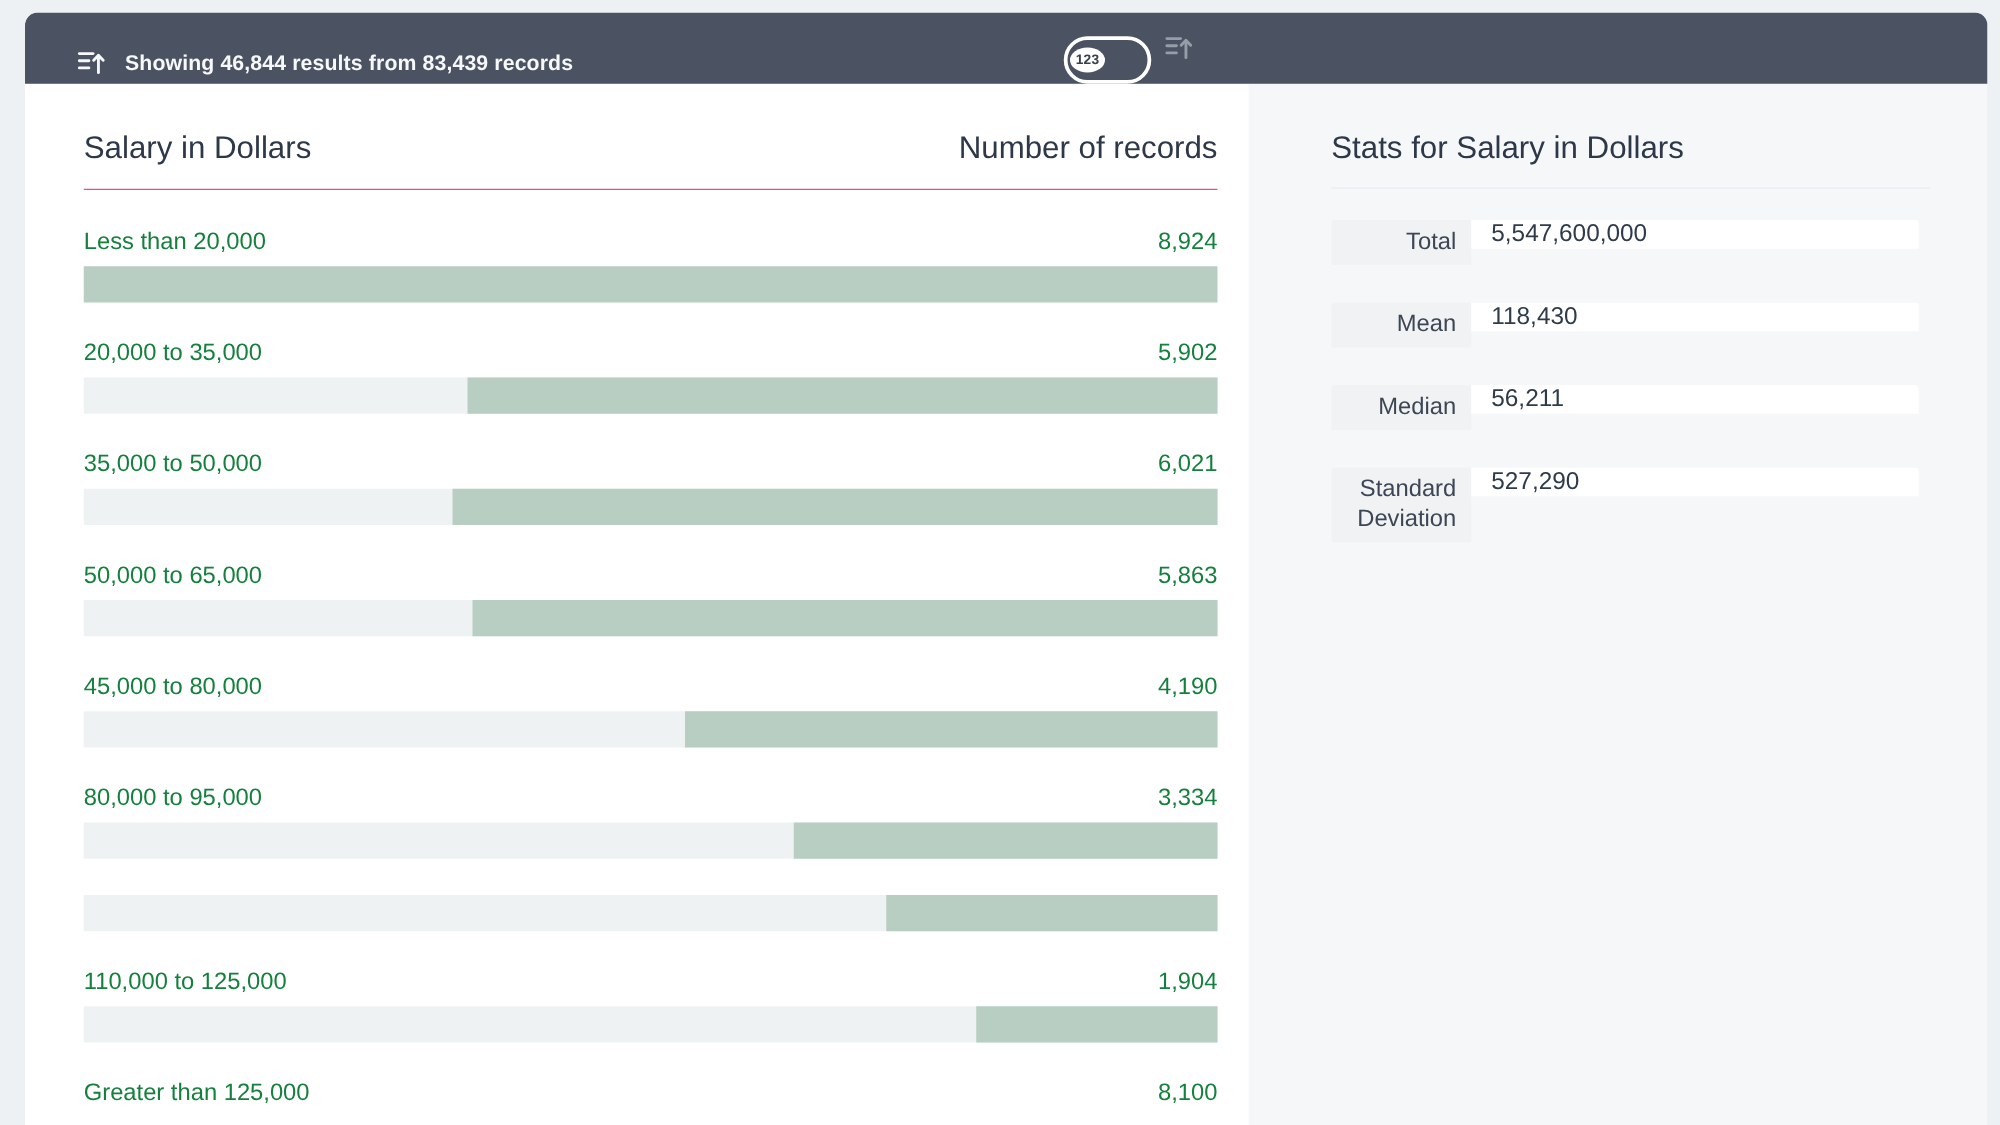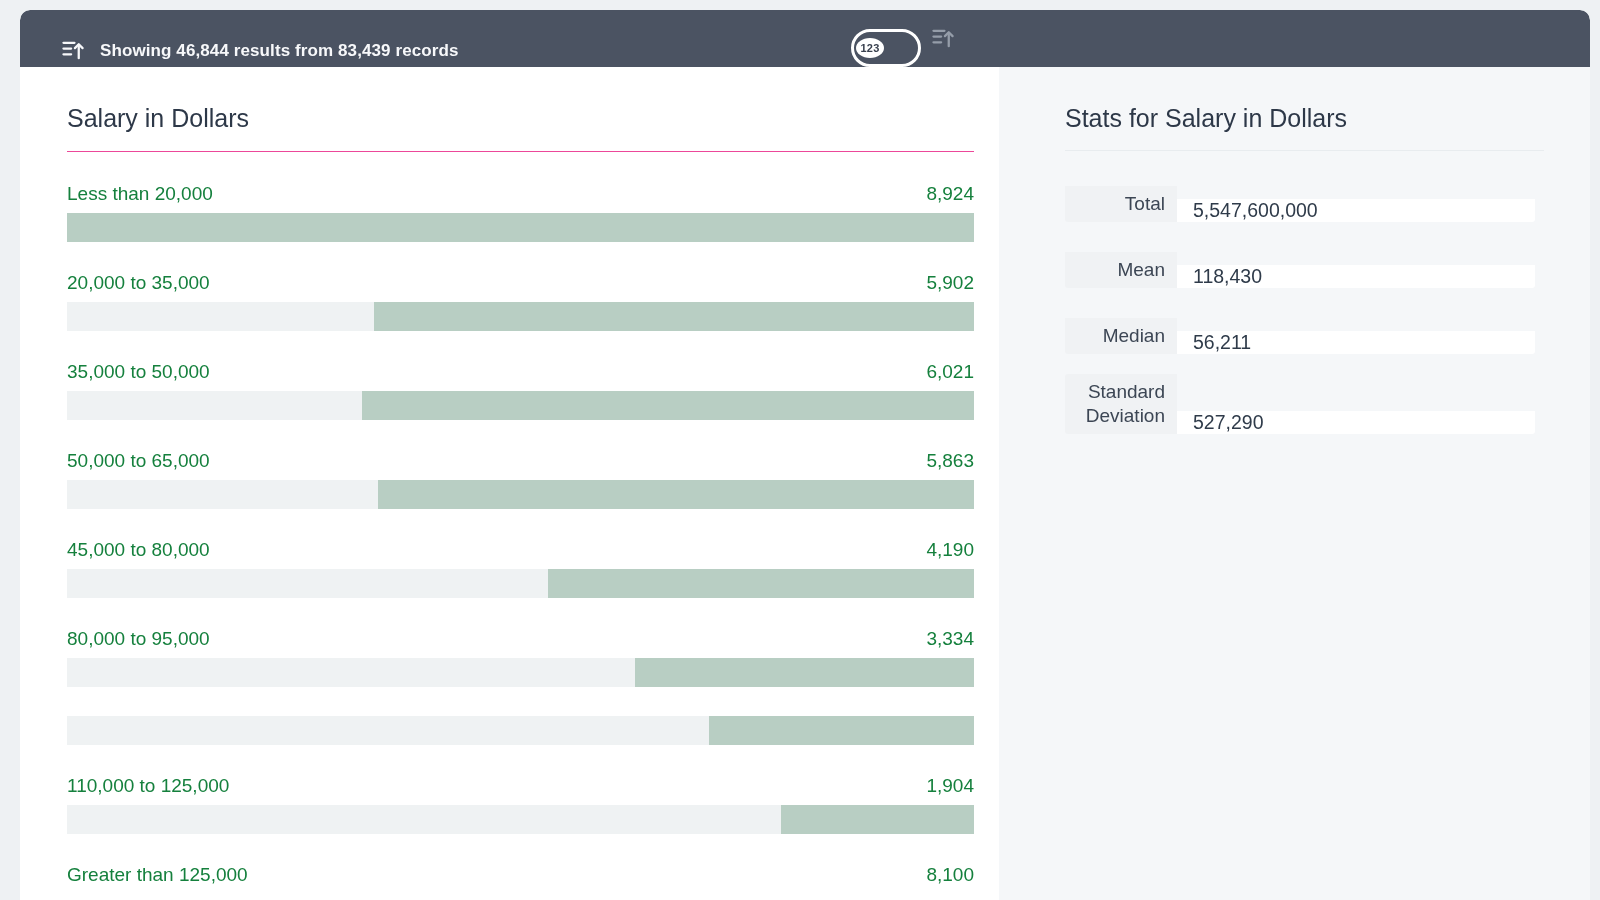--- a/index.html
+++ b/index.html
@@ -103,21 +103,21 @@
     color: #2d3848;
     max-width: 479px;
   }
   .stats-divider {
     margin-top: 17px;
     width: 479px; height: 1px;
     background: #e8ecef;
   }
   .stats-rows { margin-top: 25px; width: 470px; display: flex; flex-direction: column; gap: 20px; }
   .stat-row {
-    display: flex; align-items: flex-end;
+    display: flex; align-items: flex-start;
     min-height: 46px;
     border-radius: 3px;
     overflow: hidden;
   }
   .stat-label {
     width: 112px; flex: 0 0 112px;
     background: #f0f2f4;
     display: flex; align-items: center; justify-content: flex-end;
     text-align: right;
     padding: 6px 12px 6px 6px;
@@ -161,20 +161,21 @@
       <line x1="17.5" y1="19" x2="17.5" y2="5"></line>
       <polyline points="13.5,8.5 17.5,4.5 21.5,8.5"></polyline>
     </svg>
   </div>
 
   <div class="content">
 
     <div class="main-panel">
       <div class="chart-header">
         <span>Salary in Dollars</span>
+        <span>Number of records</span>
       </div>
       <div class="chart-rows" id="chart-rows">
   <div class="chart-row">
     <div class="chart-row-top">
       <span class="row-label">Less than 20,000</span>
       <span class="row-value">8,924</span>
     </div>
     <div class="bar-track">
       <div class="bar-fill" style="width: 100%;"></div>
     </div>

